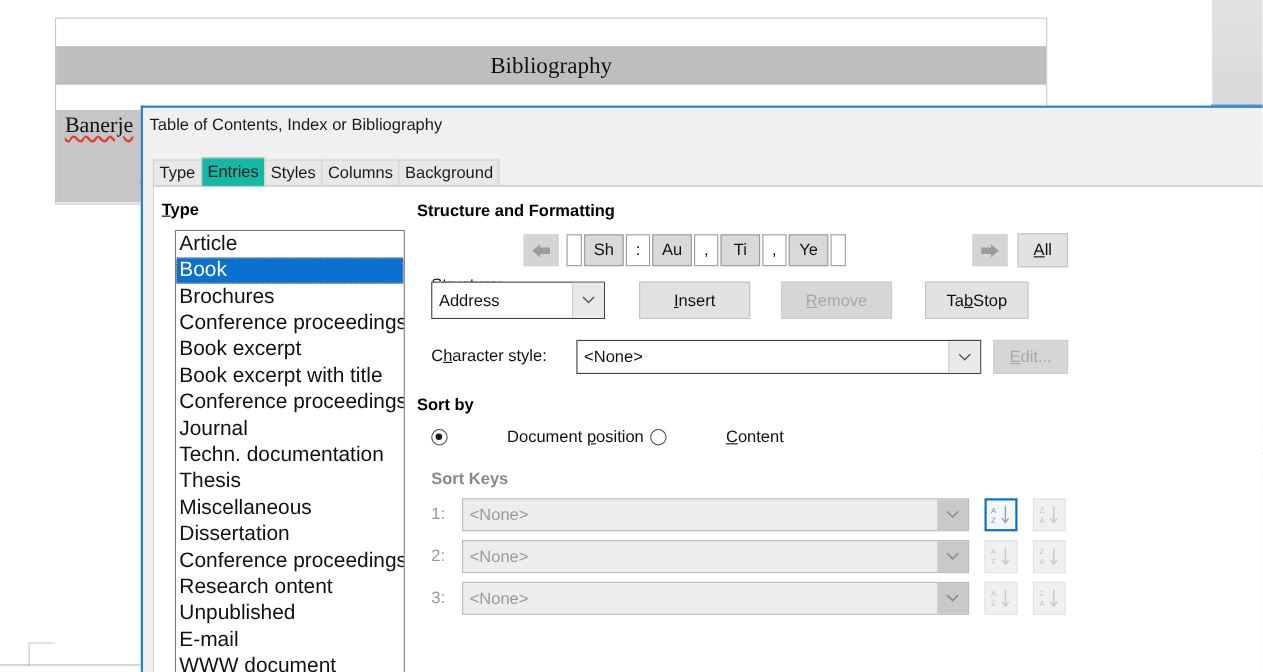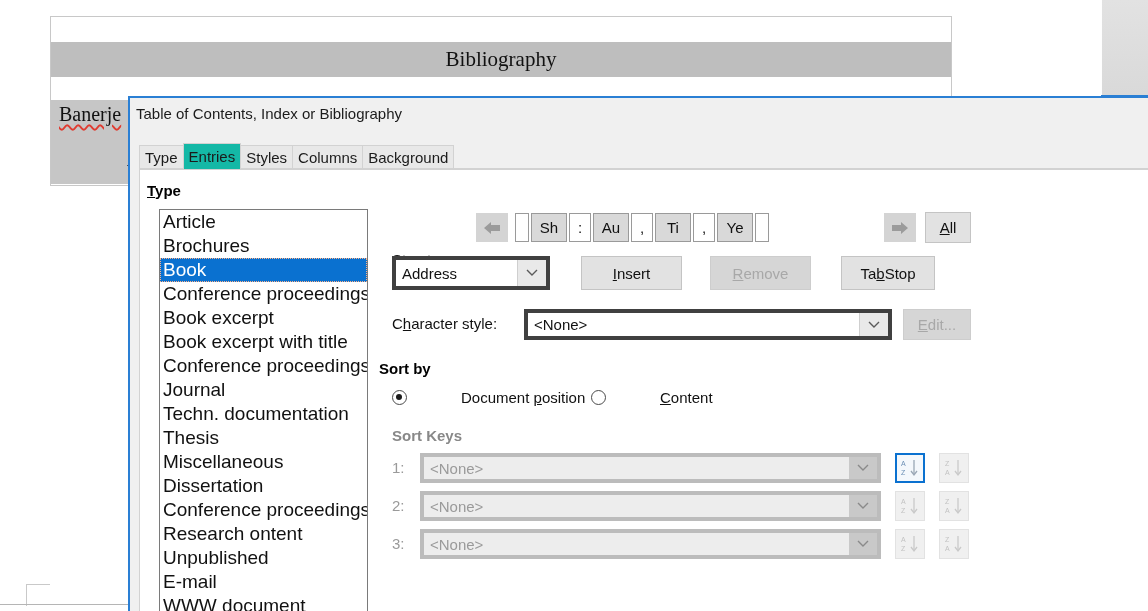--- a/index.html
+++ b/index.html
@@ -367,21 +367,21 @@
     font-size: 15px;
     color: #111111;
     white-space: nowrap;
   }
   .btn.disabled { color: #a8a8a8; background: #d6d6d6; border-color: #cdcdcd; }
 
   
   .combo {
     position: absolute;
     background: #ffffff;
-    border: 4px solid #404040;
+    border: 1px solid #404040;
     box-sizing: border-box;
     display: flex;
     align-items: center;
   }
   .combo .val {
     flex: 1;
     padding-left: 6px;
     font-size: 15px;
     color: #111111;
     white-space: nowrap;
@@ -513,38 +513,39 @@
     </div>
     <div class="tab-underline"></div>
 
     <div class="panel"></div>
   </div>
 
   <div class="sec-label" style="left:147px; top:182px;"><span class="u">T</span>ype</div>
 
   <div class="type-list">
     <div class="type-item">Article</div>
+    <div class="type-item selected">Book</div>
     <div class="type-item">Brochures</div>
-    <div class="type-item selected">Book</div>
     <div class="type-item">Conference proceedings</div>
     <div class="type-item">Book excerpt</div>
     <div class="type-item">Book excerpt with title</div>
     <div class="type-item">Conference proceedings</div>
     <div class="type-item">Journal</div>
     <div class="type-item">Techn. documentation</div>
     <div class="type-item">Thesis</div>
     <div class="type-item">Miscellaneous</div>
     <div class="type-item">Dissertation</div>
     <div class="type-item">Conference proceedings</div>
     <div class="type-item">Research ontent</div>
     <div class="type-item">Unpublished</div>
     <div class="type-item">E-mail</div>
     <div class="type-item">WWW document</div>
   </div>
 
+  <div class="sec-label" style="left:379px; top:183px;">Structure and Formatting</div>
 
   <div class="field-lab" style="left:392px; top:219px;margin-top:32px;"><span class="u">S</span>tructure:</div>
 
   <div class="arrow-btn" style="left:476px; top:213px;">
     <svg width="20" height="16" viewBox="0 0 20 16">
       <path d="M9 2 L2 8 L9 14 L9 11 L18 11 L18 5 L9 5 Z" fill="#9b9b9b"></path>
     </svg>
   </div>
 
   <div class="struct-track" style="left:515px; top:213px;">

